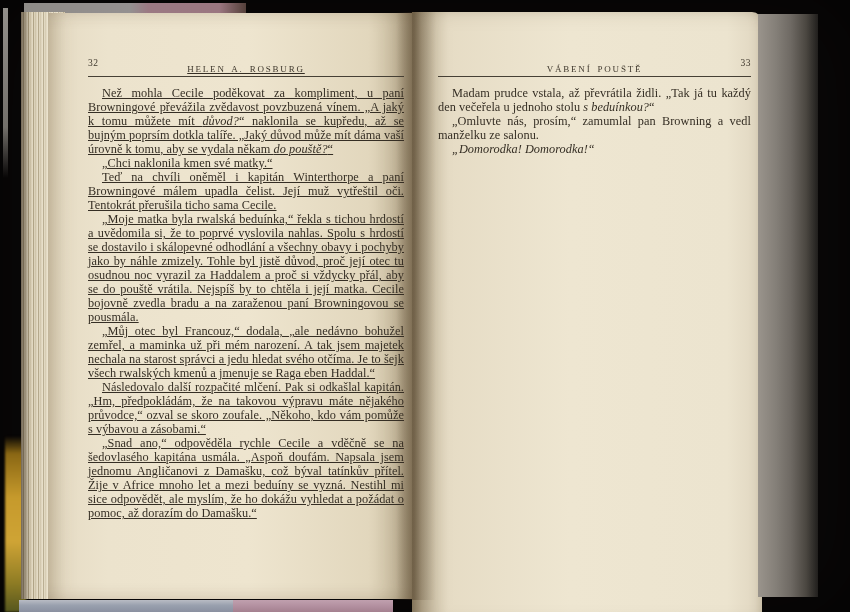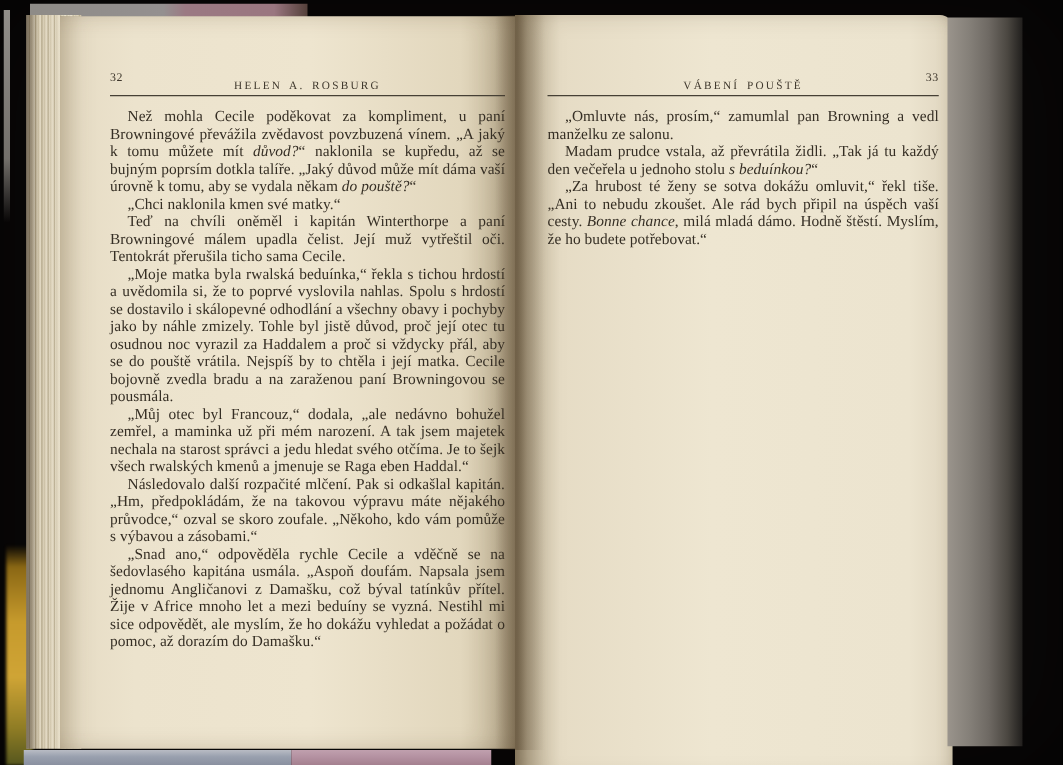--- a/index.html
+++ b/index.html
@@ -27,20 +27,21 @@
     background:
       linear-gradient(90deg,rgba(45,32,18,.6) 0%,rgba(45,32,18,.05) 22%,rgba(255,252,242,.25) 80%,rgba(180,165,135,.35) 100%),
       repeating-linear-gradient(90deg,#ddd2b8 0px,#eae1ca 1.5px,#b4a788 2.5px,#e2d8bf 3.5px,#cdc1a4 5px);
   }
   .page{position:absolute;box-sizing:border-box;color:#352e24;}
   .page-left{
     left:48px;top:13px;width:364px;height:586px;
     padding:45px 8px 0 40px;
     background:linear-gradient(90deg,#ddd2b8 0px,#e7ddc6 18px,#ece3cd 60px,#eee5cf 55%,#e2d7bd 88%,#c3b698 100%);
     box-shadow:inset -20px 0 26px -12px rgba(70,52,28,.45), inset 18px 0 24px -16px rgba(90,70,40,.35);
+    text-decoration:underline;
   }
   .page-right{
     left:412px;top:12px;width:350px;height:612px;
     padding:46px 11px 0 26px;
     background:linear-gradient(90deg,#ab9f84 0px,#cdc1a6 10px,#e6dcc5 36px,#eee6d1 45%,#ece4cf 90%,#dfd5bf 100%);
     border-radius:0 10px 6px 0;
     box-shadow:inset 22px 0 26px -12px rgba(70,52,28,.5), inset -8px 0 12px -8px rgba(130,115,88,.45);
   }
   .gutter{position:absolute;left:396px;top:12px;width:40px;height:588px;
     background:linear-gradient(90deg,rgba(70,52,30,0) 0%,rgba(70,52,30,.34) 45%,rgba(70,52,30,.18) 60%,rgba(70,52,30,0) 100%);
@@ -89,23 +90,23 @@
           <p class="para"><span class="run">„Snad ano,“ odpověděla rychle Cecile a vděčně se na šedovlasého kapitána usmála. „Aspoň doufám. Napsala jsem jednomu Angličanovi z Damašku, což býval tatínkův přítel. Žije v Africe mnoho let a mezi beduíny se vyzná. Nestihl mi sice odpovědět, ale myslím, že ho dokážu vyhledat a požádat o pomoc, až dorazím do Damašku.“</span></p>
         </div>
     </div>
 
     <div class="page page-right">
       <div class="page-header">
         <span class="running-head">VÁBENÍ POUŠTĚ</span>
         <span class="pagenum pn-right">33</span>
       </div>
       <div class="page-text">
+          <p class="para"><span class="run">Madam prudce vstala, až převrátila židli. „Tak já tu každý den večeřela u jednoho stolu </span><span class="run italic">s beduínkou?</span><span class="run">“</span></p>
           <p class="para"><span class="run">„Omluvte nás, prosím,“ zamumlal pan Browning a vedl manželku ze salonu.</span></p>
-          <p class="para"><span class="run">Madam prudce vstala, až převrátila židli. „Tak já tu každý den večeřela u jednoho stolu </span><span class="run italic">s beduínkou?</span><span class="run">“</span></p>
-          <p class="para"><span class="run">„Za hrubost té ženy se sotva dokážu omluvit,“ řekl tiše. „Ani to nebudu zkoušet. Ale rád bych připil na úspěch vaší cesty. </span><span class="run italic">Bonne chance</span><span class="run">, milá mladá dámo. Hodně štěstí. Myslím, že ho budete potřebovat.“</span></p>
+          <p class="para"><span class="run italic">„Domorodka! Domorodka!“</span></p>
         </div>
     </div>
 
     <div class="gutter"></div>
     <div class="fore-edge"></div>
   </div>
 
 </div>
 
 </body></html>

